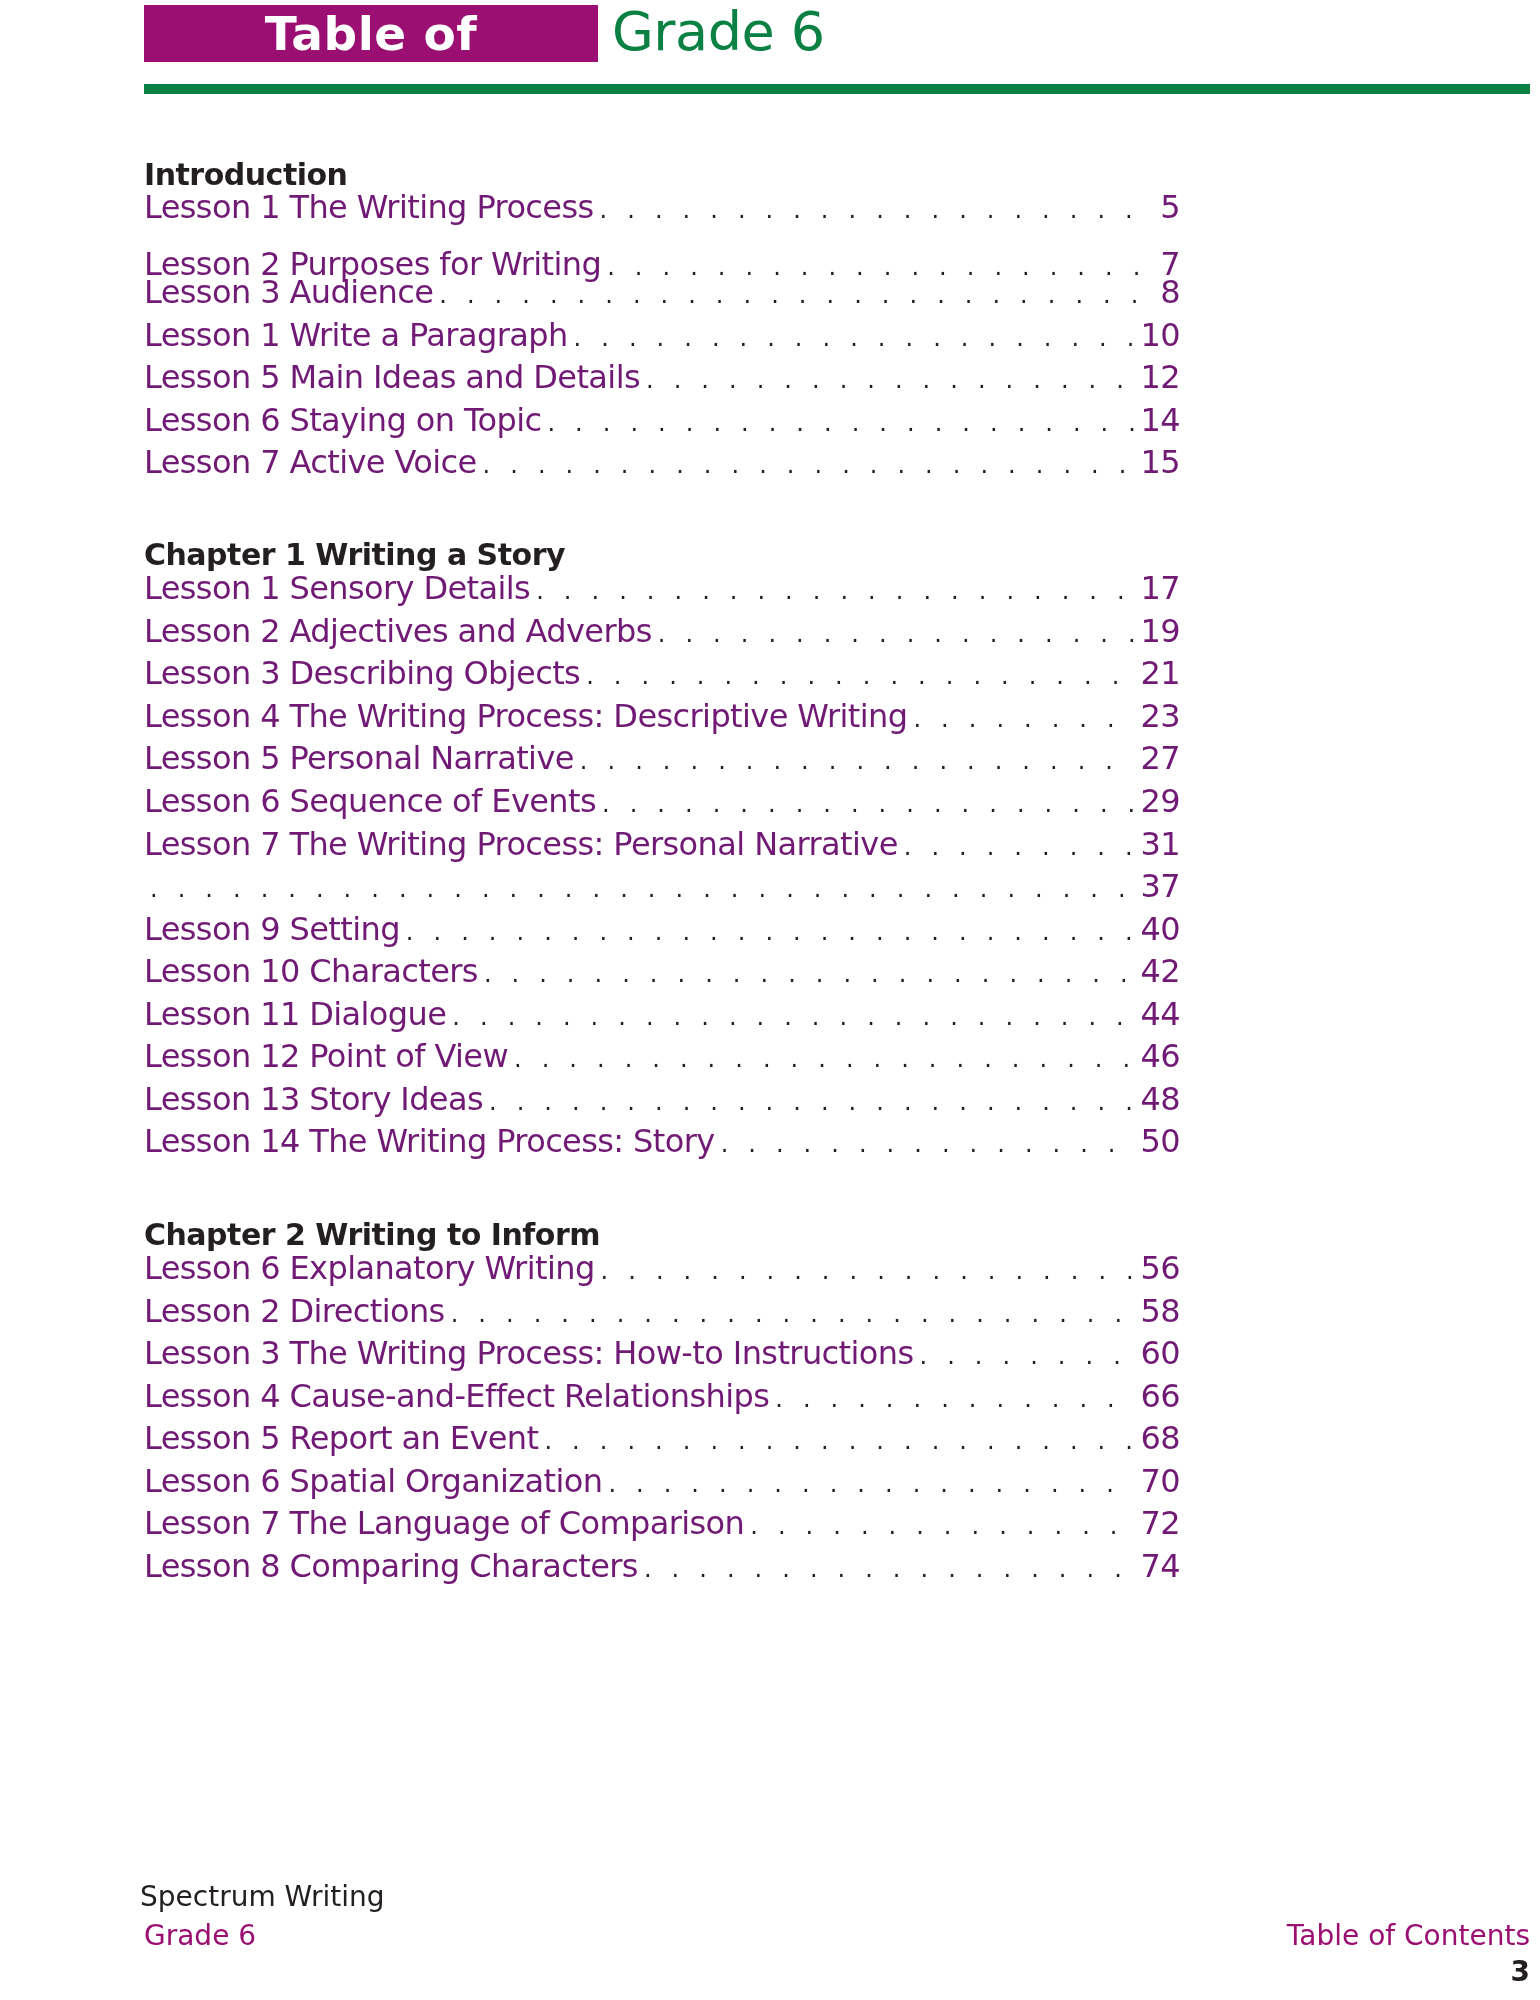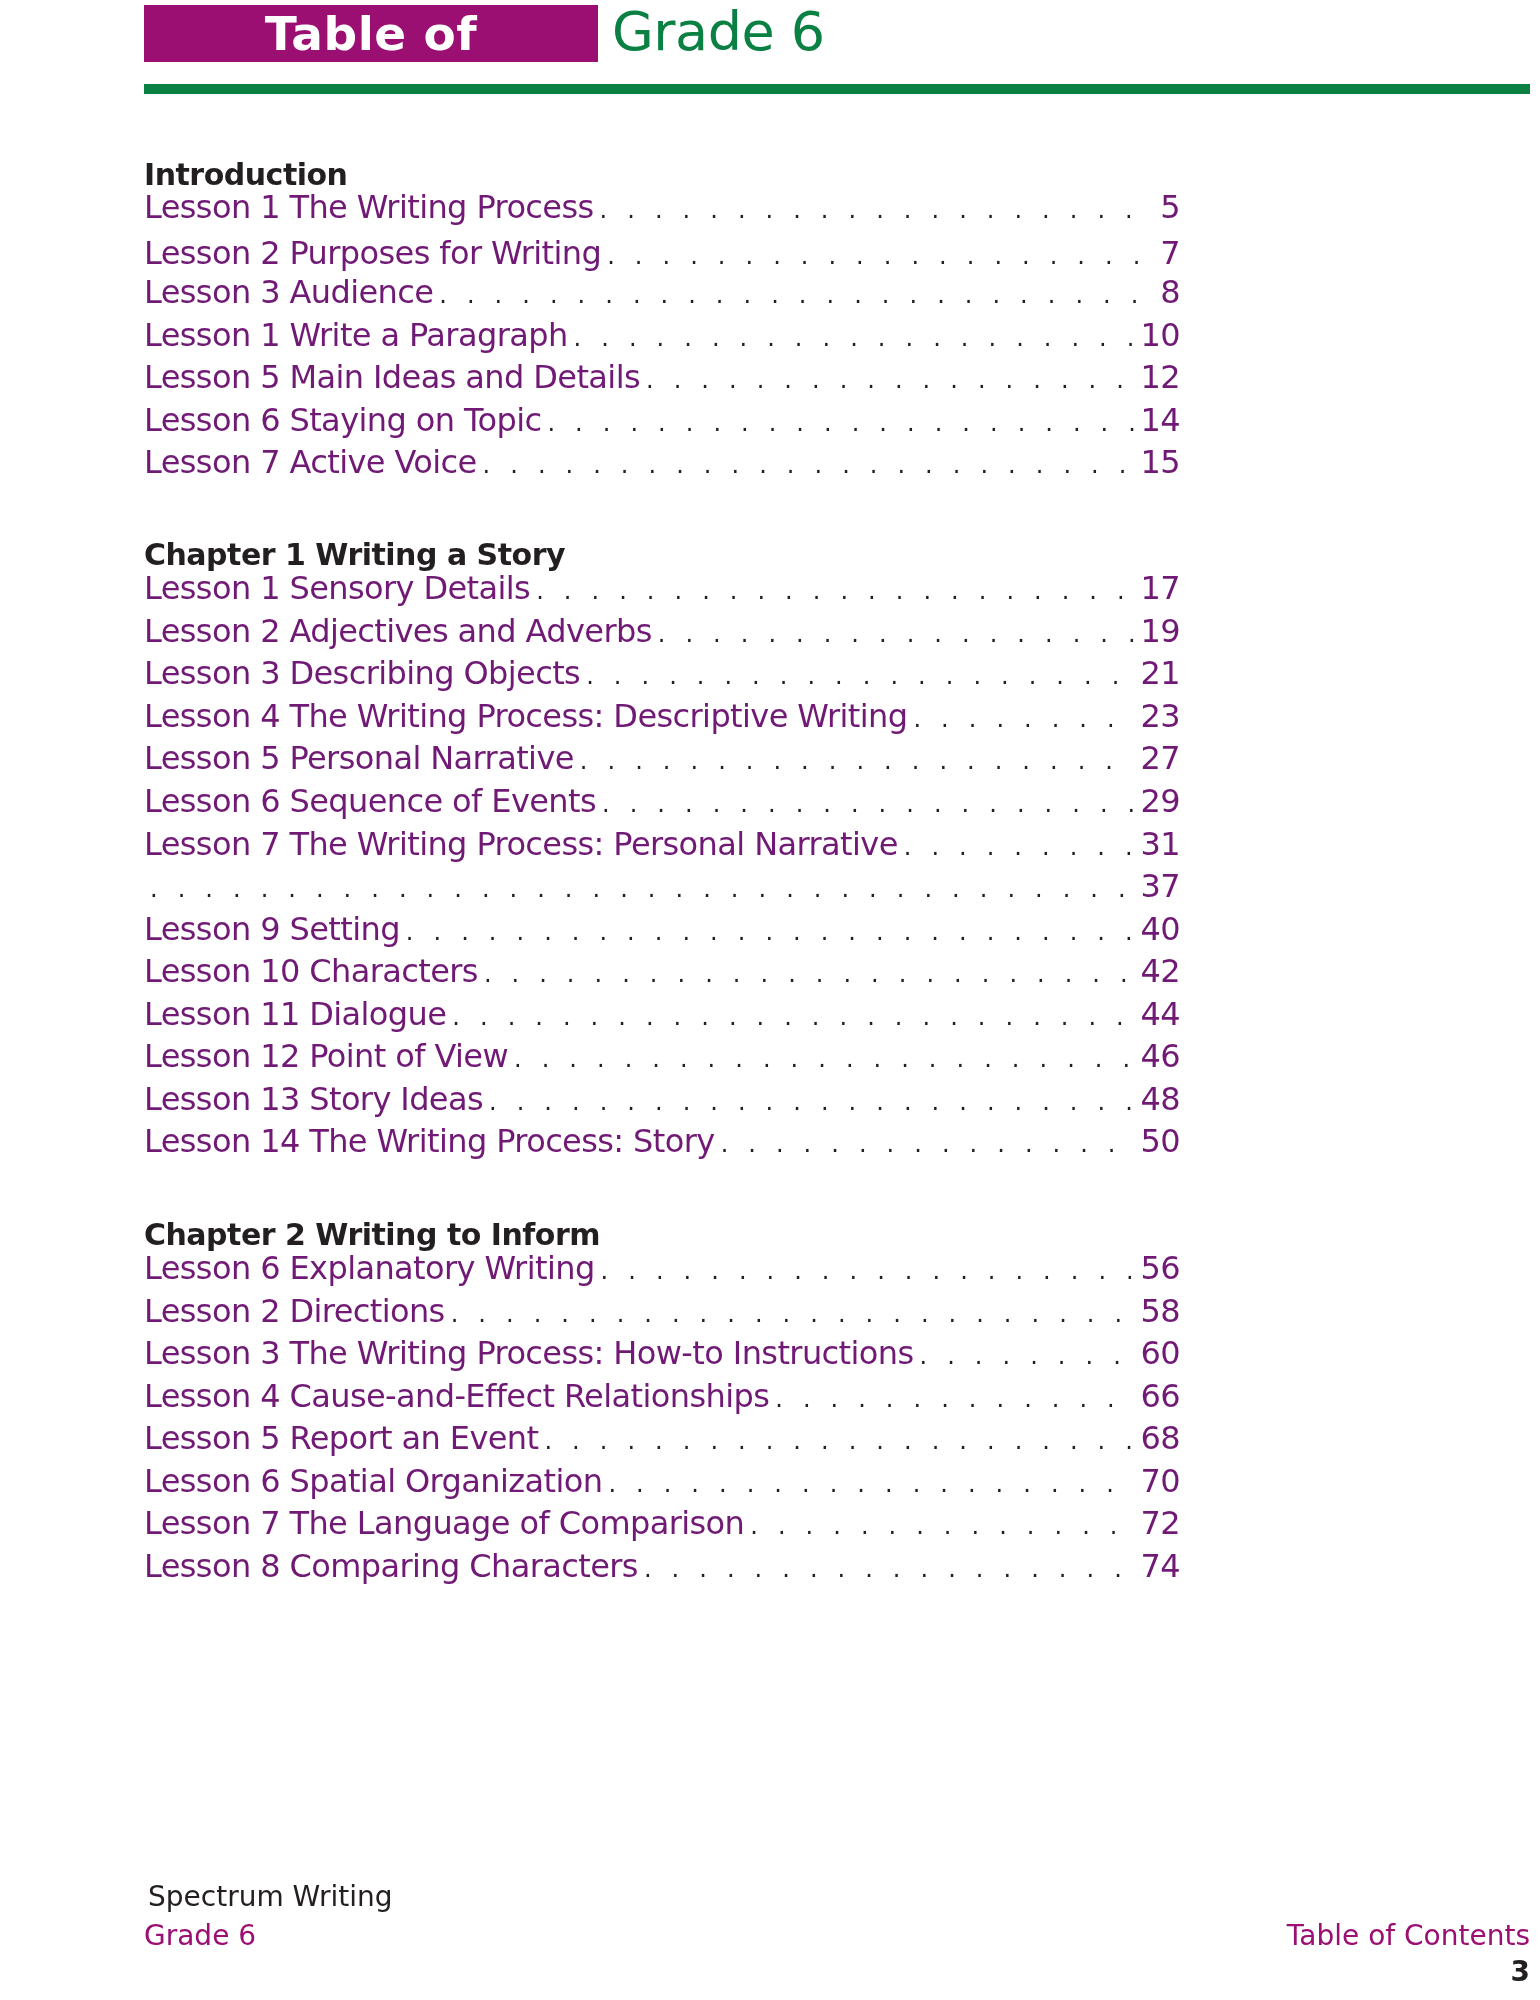--- a/index.html
+++ b/index.html
@@ -14,41 +14,41 @@
   .toc { position: absolute; left: 144px; top: 0; width: 1040px; }
   .heading { position: absolute; left: 0; font-size: 30px; font-weight: bold; color: #231f20;
              line-height: 40px; letter-spacing: -0.5px; margin-top: 31px; }
   .row { position: absolute; left: 0; width: 1036px; height: 42px; display: flex;
          align-items: baseline; font-size: 32px; line-height: 42px; color: #701a75; letter-spacing: -0.6px; }
   .row .label { white-space: nowrap; flex: 0 0 auto; }
   .row .leader { flex: 1 1 auto; overflow: hidden; white-space: nowrap; margin: 0 6px;
                  color: #231f20; letter-spacing: 6.2px; font-size: 24px; }
   .row .leader::before { content: ". . . . . . . . . . . . . . . . . . . . . . . . . . . . . . . . . . . . . . . . . . . . . . . . . . . . . . . . . . . . . . . . . . . . . . . . . . . . . . . ."; }
   .row .page { flex: 0 0 auto; text-align: right; min-width: 18px; }
-  .footer-book { position: absolute; left: 148px; top: 1880px; font-size: 28px; color: #231f20; }
+  .footer-book { position: absolute; left: 140px; top: 1880px; font-size: 28px; color: #231f20; }
   .footer-grade { position: absolute; left: 144px; top: 1919px; font-size: 28px; color: #9b0e72; }
   .footer-section { position: absolute; right: 10px; top: 1919px; font-size: 28px; color: #9b0e72; }
   .footer-page { position: absolute; right: 10px; top: 1955px; font-size: 28px; font-weight: bold; color: #231f20; }
 </style>
 </head>
 <body>
 
 <div class="title-box">Table of Contents</div>
 <div class="title-grade">Grade 6</div>
 <div class="rule"></div>
 
 <div class="toc">
 
   <div class="heading" style="top:124px">Introduction</div>
   <div class="row" style="top:186px">
       <span class="label">Lesson 1 The Writing Process</span>
       <span class="leader"></span>
       <span class="page">5</span>
     </div>
-  <div class="row" style="top:232px">
+  <div class="row" style="top:243px">
       <span class="label">Lesson 2 Purposes for Writing</span>
       <span class="leader"></span>
       <span class="page">7</span>
     </div>
   <div class="row" style="top:271px">
       <span class="label">Lesson 3 Audience</span>
       <span class="leader"></span>
       <span class="page">8</span>
     </div>
   <div class="row" style="top:314px">

